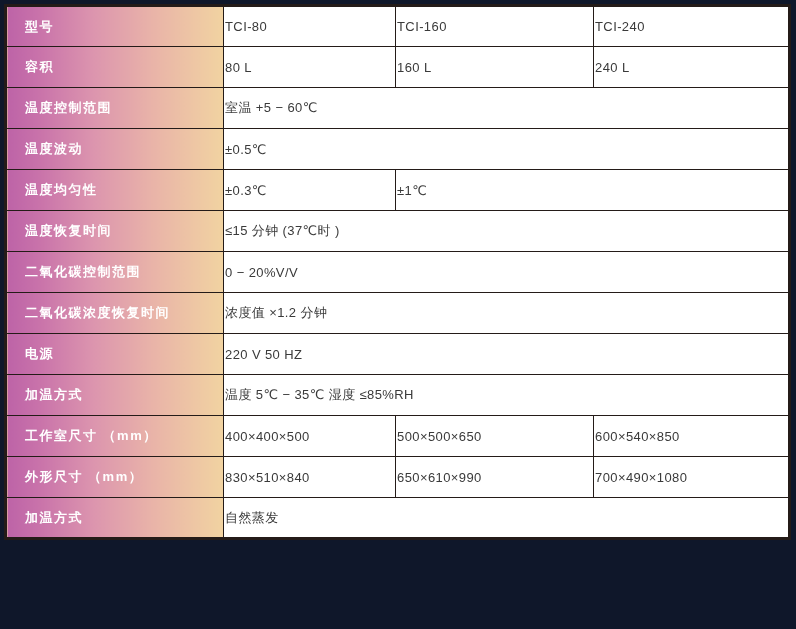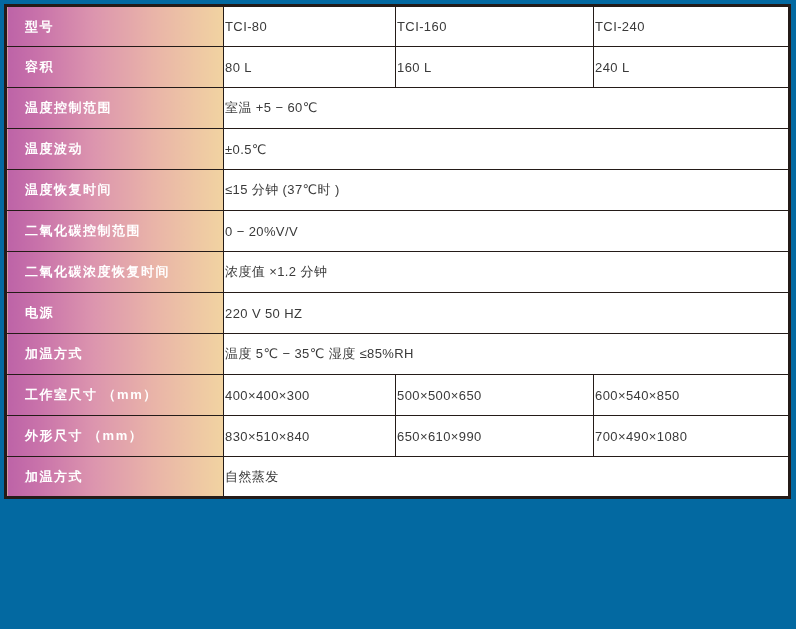--- a/index.html
+++ b/index.html
@@ -7,21 +7,21 @@
     padding: 0;
     background: #ffffff;
     width: 796px;
     height: 629px;
     font-family: "Liberation Sans", "DejaVu Sans", sans-serif;
   }
   .page {
     position: relative;
     width: 796px;
     height: 629px;
-    background: #0369a1;
+    background: #0f172a;
     overflow: hidden;
   }
   table.spec-table {
     position: absolute;
     left: 4px;
     top: 4px;
     width: 784px;
     border-collapse: collapse;
     table-layout: fixed;
     border: 3px solid #241b18;
@@ -77,20 +77,25 @@
       </tr>
       <tr>
         <th class="lbl">温度控制范围</th>
         <td class="val" colspan="3">室温 +5 − 60℃</td>
       </tr>
       <tr>
         <th class="lbl">温度波动</th>
         <td class="val" colspan="3">±0.5℃</td>
       </tr>
       <tr>
+        <th class="lbl">温度均匀性</th>
+        <td class="val">±0.3℃</td>
+        <td class="val" colspan="2">±1℃</td>
+      </tr>
+      <tr>
         <th class="lbl">温度恢复时间</th>
         <td class="val" colspan="3">≤15 分钟 (37℃时 )</td>
       </tr>
       <tr>
         <th class="lbl">二氧化碳控制范围</th>
         <td class="val" colspan="3">0 − 20%V/V</td>
       </tr>
       <tr>
         <th class="lbl">二氧化碳浓度恢复时间</th>
         <td class="val" colspan="3">浓度值 ×1.2 分钟</td>
@@ -98,21 +103,21 @@
       <tr>
         <th class="lbl">电源</th>
         <td class="val" colspan="3">220 V 50 HZ</td>
       </tr>
       <tr>
         <th class="lbl">加温方式</th>
         <td class="val" colspan="3">温度 5℃ − 35℃ 湿度 ≤85%RH</td>
       </tr>
       <tr>
         <th class="lbl">工作室尺寸 （mm）</th>
-        <td class="val">400×400×300</td>
+        <td class="val">400×400×500</td>
         <td class="val">500×500×650</td>
         <td class="val">600×540×850</td>
       </tr>
       <tr>
         <th class="lbl">外形尺寸 （mm）</th>
         <td class="val">830×510×840</td>
         <td class="val">650×610×990</td>
         <td class="val">700×490×1080</td>
       </tr>
       <tr>

